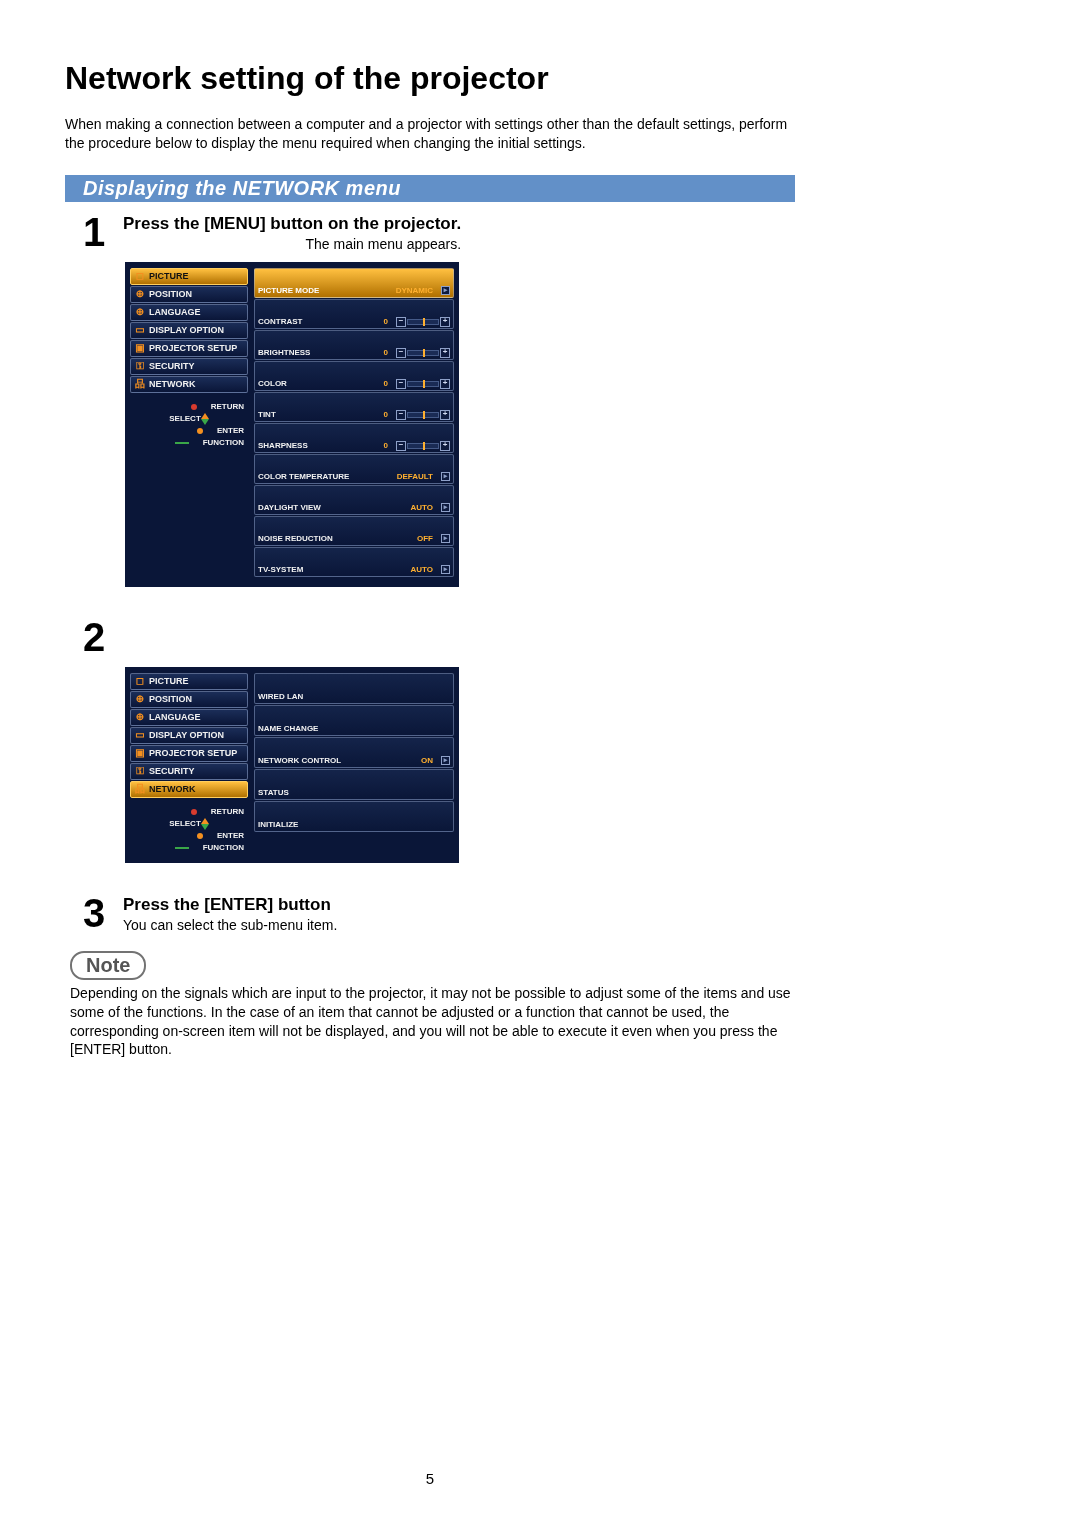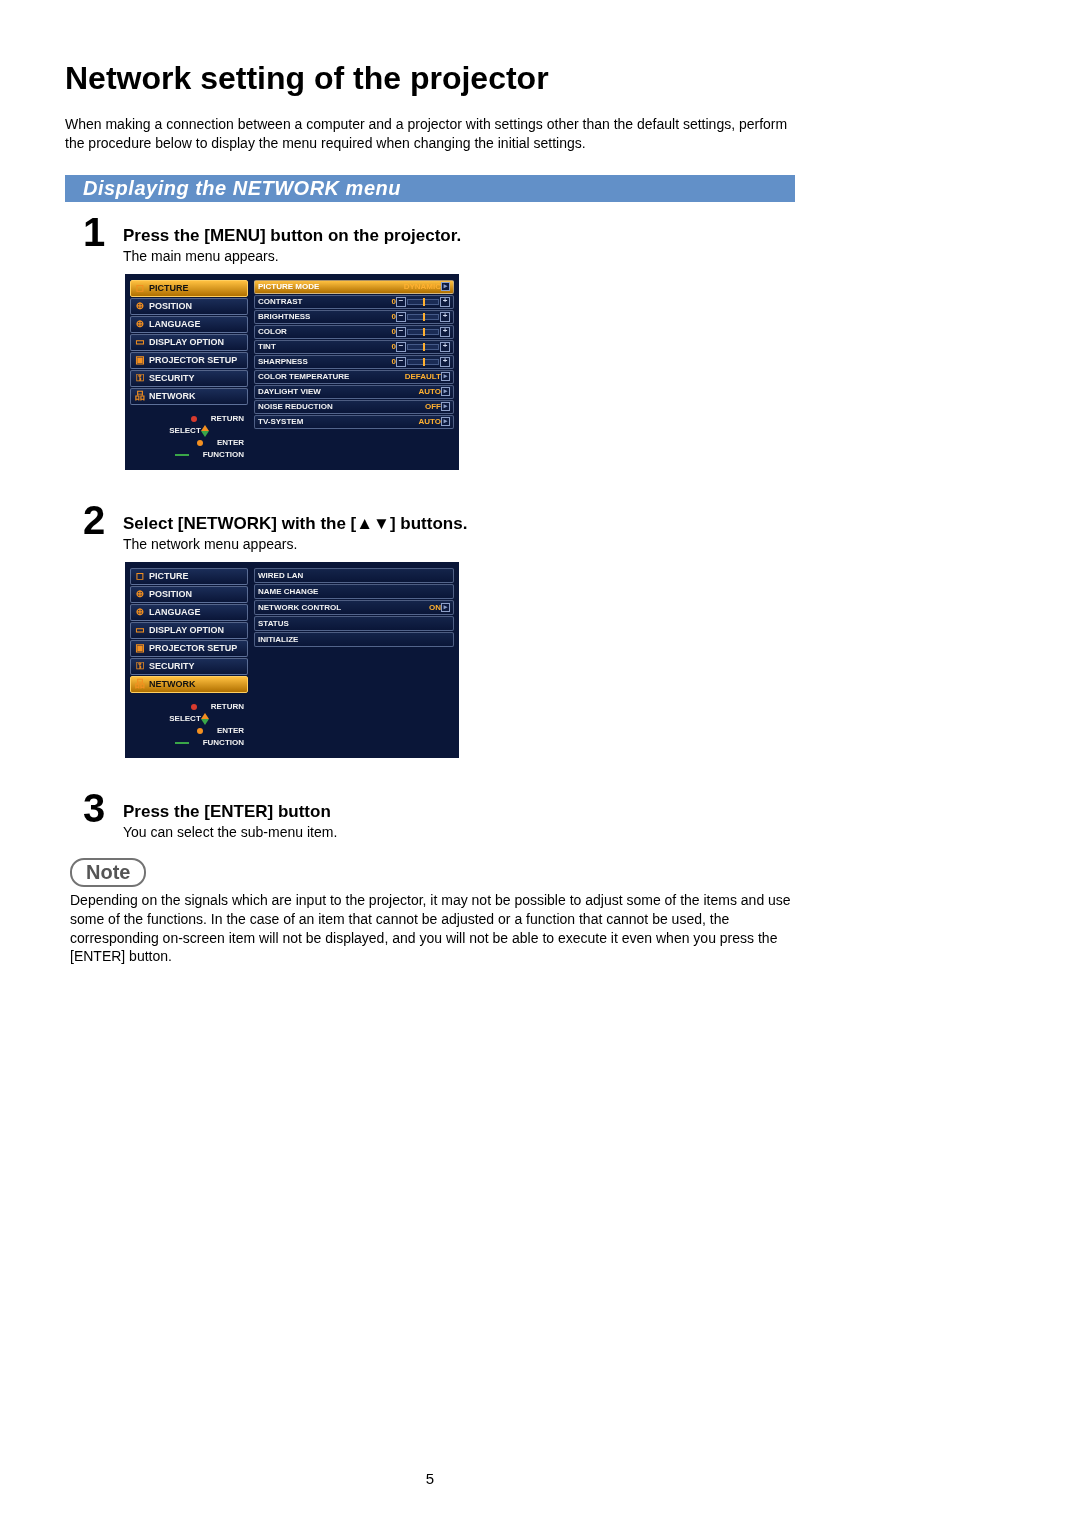--- a/index.html
+++ b/index.html
@@ -40,29 +40,30 @@
     align-items: flex-start;
     margin: 10px 0 0 18px;
   }
   .step-num {
     font-size: 40px;
     font-weight: bold;
     line-height: 1;
     width: 40px;
   }
   .step-body {
-    margin-top: 14px;
+    margin-top: 2px;
   }
   .step-heading {
     font-size: 17px;
     font-weight: bold;
   }
   .step-note {
     font-size: 14px;
     margin-top: 2px;
+    text-align: right;
   }
   .osd {
     margin: 10px 0 30px 60px;
     width: 328px;
     background: #0a1638;
     padding: 3px;
     display: flex;
     gap: 0;
   }
   .osd-left {
@@ -122,28 +123,28 @@
   .dot-green{width:14px;height:2px;border-radius:0;background:#3aa648;}
   .triangle-up{width:0;height:0;border-left:4px solid transparent;border-right:4px solid transparent;border-bottom:6px solid #f49020;display:inline-block;}
   .triangle-dn{width:0;height:0;border-left:4px solid transparent;border-right:4px solid transparent;border-top:6px solid #3aa648;display:inline-block;}
   .nav-cluster{display:flex;align-items:center;justify-content:center;}
 
   .right-row {
     display: flex;
     align-items: center;
     height: 12px;
     margin: 1px 0;
-    padding: 0 3px 0 3px;
+    padding: 16px 3px 0 3px;
     color: #f1f1f1;
     font-size: 8px;
     font-weight: bold;
     border: 1px solid rgba(160,180,220,0.45);
     border-radius: 2px;
     background: linear-gradient(#14244a,#0a1638);
-    gap: 0;
+    gap: 8px;
   }
   .right-row.header {
     background: linear-gradient(#ffc040,#b07000);
     color: #fff;
   }
   .rr-label { flex: 1; }
   .rr-val {
     color: #ffb030;
     min-width: 46px;
     text-align: center;
@@ -350,24 +351,20 @@
         <div class="right-row">
           <span class="rr-label">TV-SYSTEM</span>
           <span class="rr-pill">AUTO</span>
           <span class="rr-chev">▸</span>
         </div>
       </div>
   </div>
 
   <div class="step">
     <div class="step-num">2</div>
-    <div class="step-body">
-      <div class="step-heading">Select [NETWORK] with the [▲▼] buttons.</div>
-      <div class="step-note">The network menu appears.</div>
-    </div>
   </div>
 
   <div class="osd osd2">
     <div class="osd-left" id="osd2-left">
         <div class="menu-item">
           <span class="menu-icon">◻</span>
           <span>PICTURE</span>
         </div>
         <div class="menu-item">
           <span class="menu-icon">⊕</span>

